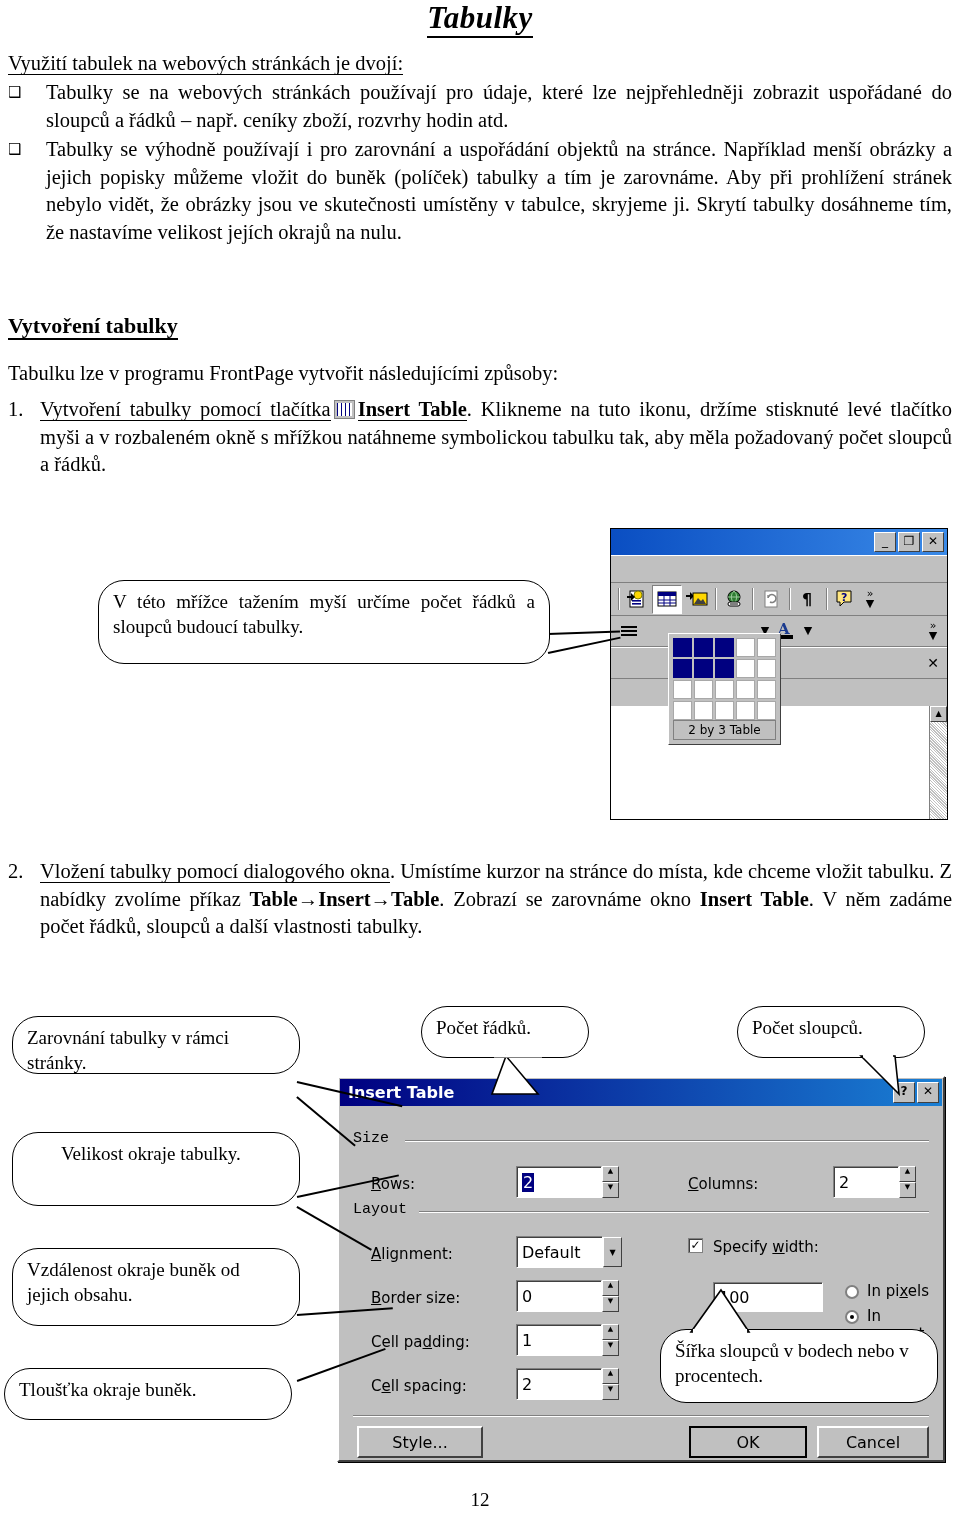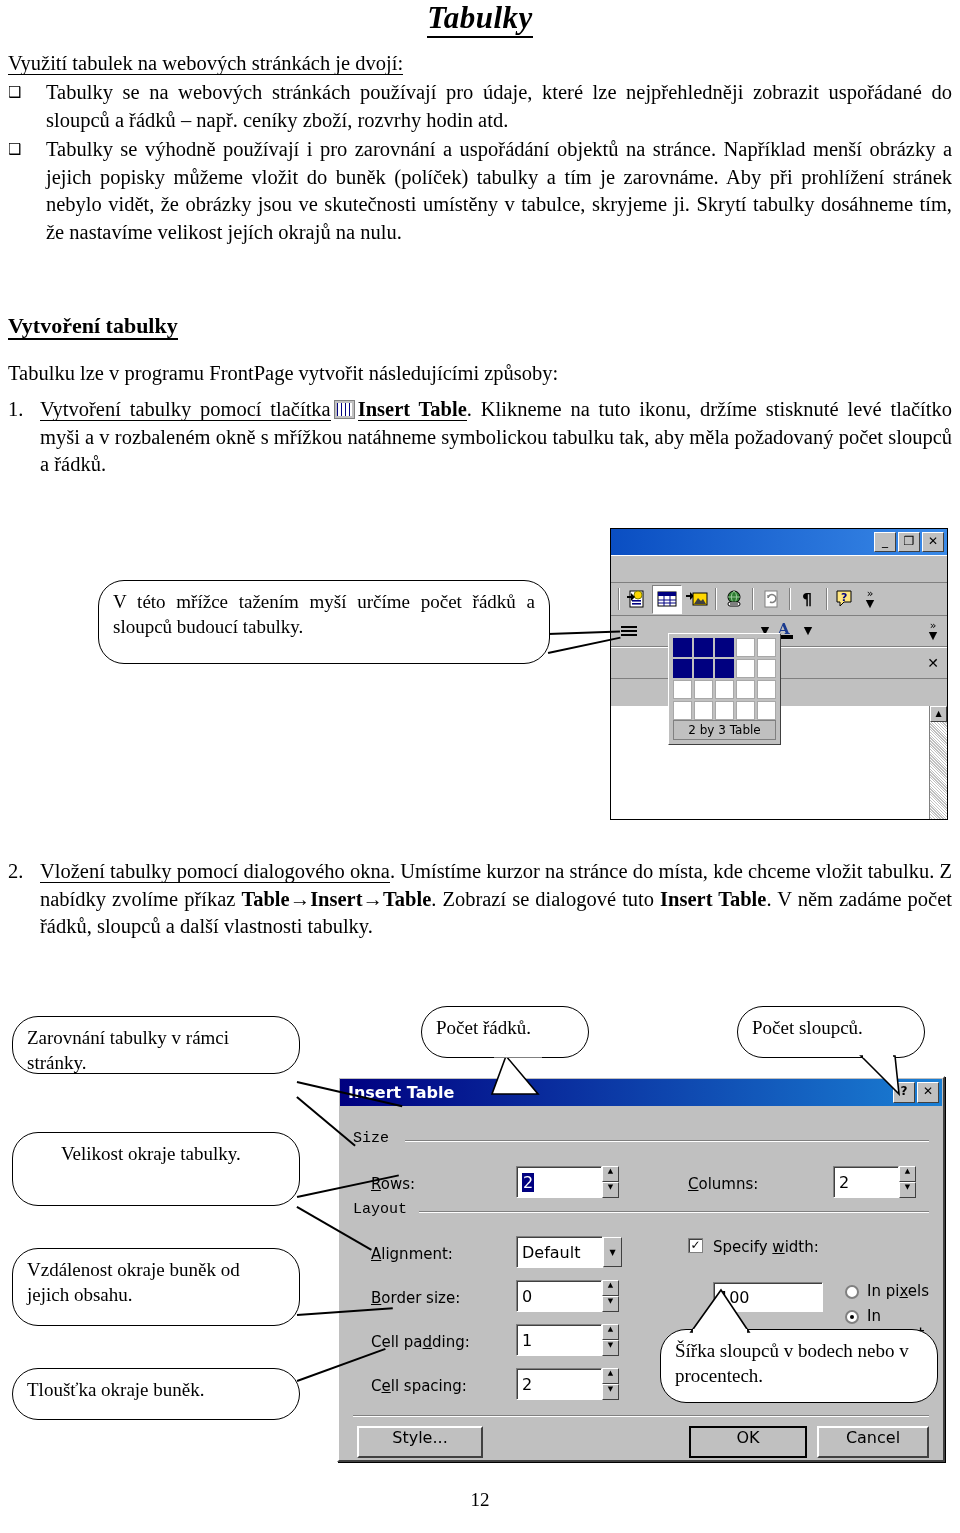--- a/index.html
+++ b/index.html
@@ -471,20 +471,21 @@
   .dlg-push {
     position: absolute;
     height: 32px;
     background: #c0c0c0;
     border: 2px solid #ffffff;
     border-right-color: #404040;
     border-bottom-color: #404040;
     box-sizing: border-box;
     font-size: 16px;
     display: flex;
+    align-items: center;
     justify-content: center;
     color: #000;
   }
   .dlg-push.default { border: 2px solid #000; }
   .uline { text-decoration: underline; }
 
   .page-number {
     position: absolute;
     left: 0;
     top: 1489px;
@@ -660,21 +661,21 @@
         <div class="grid-cell"></div>
         <div class="grid-cell"></div>
       </div>
     </div>
     <div class="grid-label">2 by 3 Table</div>
   </div>
 </div>
 
 <div class="numbered" style="top:858px;">
   <span class="num-marker">2.</span>
-  <span class="num-body"><span class="u">Vložení tabulky pomocí dialogového okna</span><span>. Umístíme kurzor na stránce do místa, kde chceme vložit tabulku. Z nabídky zvolíme příkaz </span><span class="b">Table→Insert→Table</span><span>. Zobrazí se dialogové tuto </span><span class="b">Insert Table</span><span>. V něm zadáme počet řádků, sloupců a další vlastnosti tabulky.</span></span>
+  <span class="num-body"><span class="u">Vložení tabulky pomocí dialogového okna</span><span>. Umístíme kurzor na stránce do místa, kde chceme vložit tabulku. Z nabídky zvolíme příkaz </span><span class="b">Table→Insert→Table</span><span>. Zobrazí se zarovnáme okno </span><span class="b">Insert Table</span><span>. V něm zadáme počet řádků, sloupců a další vlastnosti tabulky.</span></span>
 </div>
 
 <div class="bubble" style="left:421px; top:1006px; width:168px; height:52px; text-align:left;">
   <span>Počet řádků.</span>
 </div>
 <svg class="tail" style="left:490px; top:1054px;" width="60" height="42">
   <path d="M16 2 L48 40 L2 40 Z" fill="#ffffff" stroke="#000000" stroke-width="1.6"></path>
   <path d="M4 2 L52 2" stroke="#ffffff" stroke-width="3"></path>
 </svg>
 
@@ -696,21 +697,21 @@
   <span>Velikost okraje tabulky.</span>
 </div>
 <div class="leader" style="left:297px; top:1196px; width:104px; transform:rotate(-12deg);"></div>
 <div class="leader" style="left:297px; top:1206px; width:86px; transform:rotate(30deg);"></div>
 
 <div class="bubble" style="left:12px; top:1248px; width:288px; height:78px;">
   <span>Vzdálenost okraje buněk od jejich obsahu.</span>
 </div>
 <div class="leader" style="left:297px; top:1314px; width:96px; transform:rotate(-4deg);"></div>
 
-<div class="bubble" style="left:12px; top:1368px; width:288px; height:52px;">
+<div class="bubble" style="left:4px; top:1368px; width:288px; height:52px;">
   <span>Tloušťka okraje buněk.</span>
 </div>
 <div class="leader" style="left:297px; top:1380px; width:94px; transform:rotate(-20deg);"></div>
 
 <div class="bubble" style="left:660px; top:1329px; width:278px; height:74px;">
   <span>Šířka sloupců v bodech nebo v procentech.</span>
 </div>
 <svg class="tail" style="left:685px; top:1288px;" width="70" height="46">
   <path d="M36 2 L64 44 L6 44 Z" fill="#ffffff" stroke="#000000" stroke-width="1.6"></path>
   <path d="M8 43 L62 43" stroke="#ffffff" stroke-width="4"></path>

